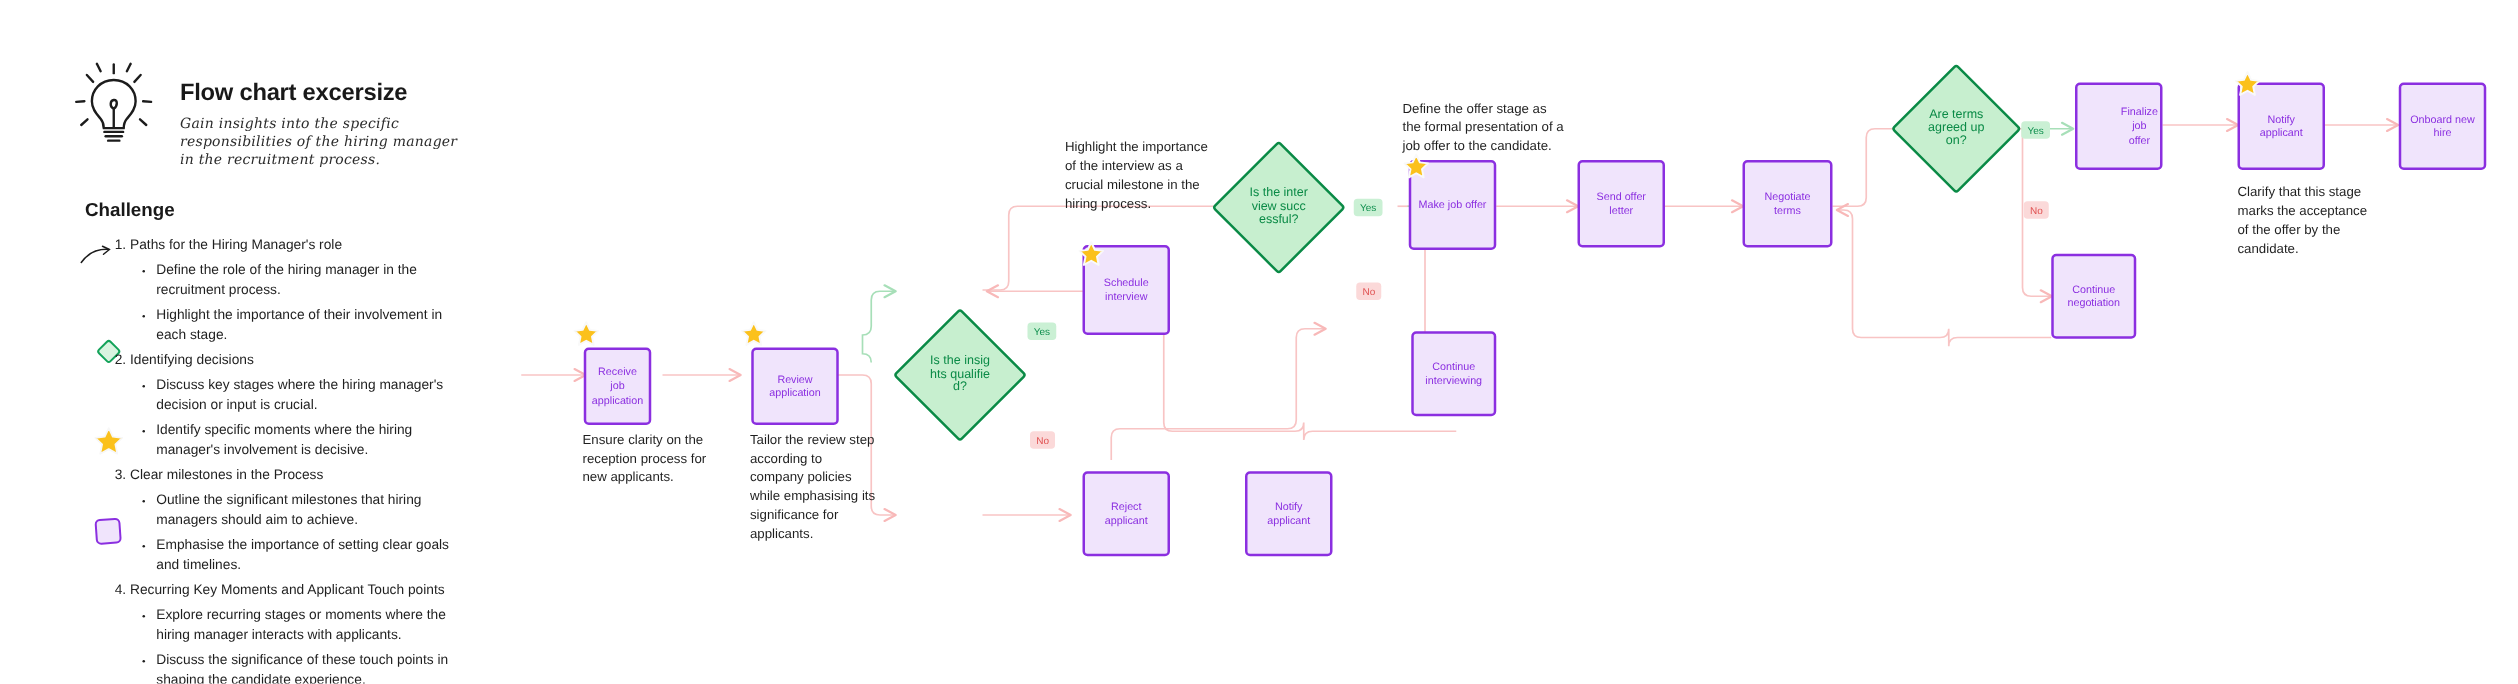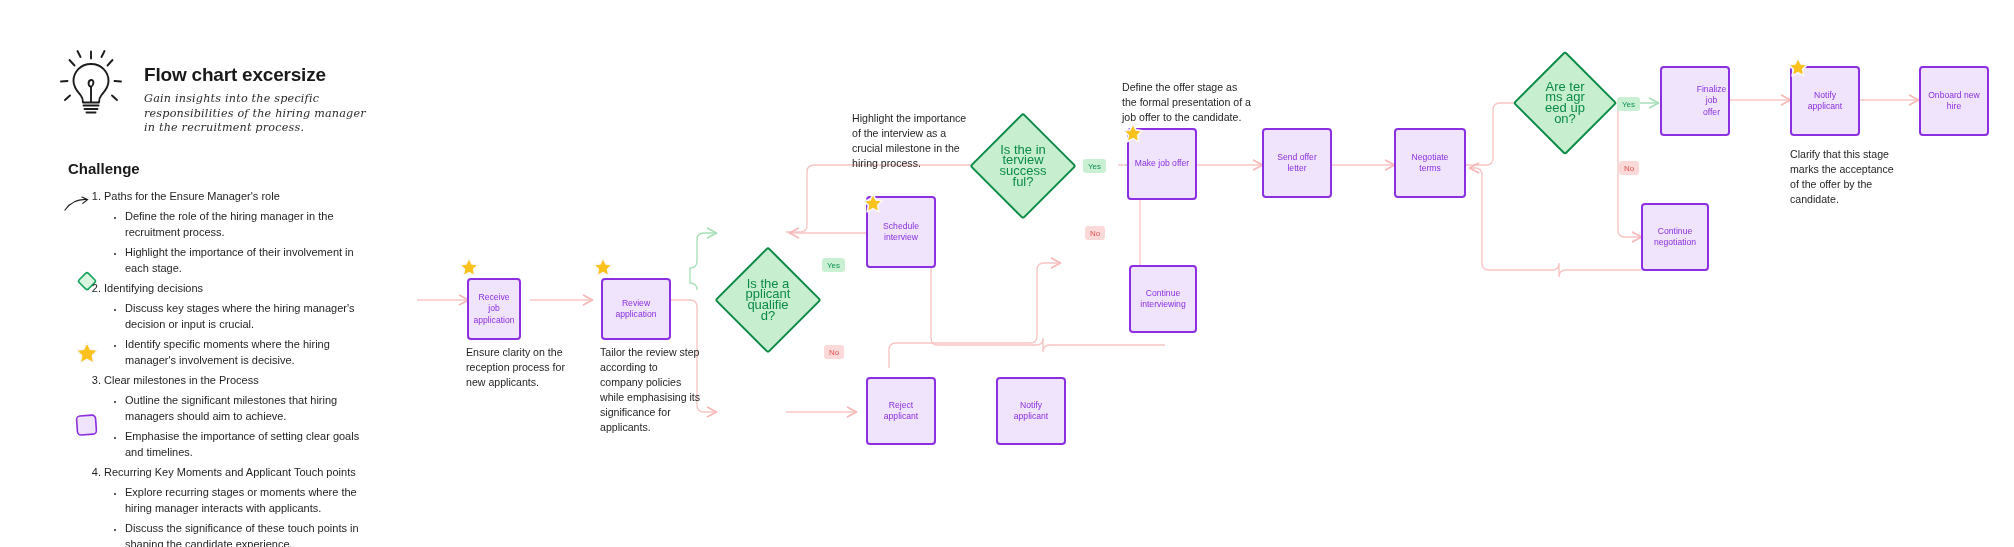--- a/index.html
+++ b/index.html
@@ -85,21 +85,21 @@
     position: absolute; left: 0; top: 0; width: 100%; height: 100%;
     background: #c7efcf;
     border: 2.4px solid #0a8a46;
     transform: rotate(45deg);
     border-radius: 3px;
     box-sizing: border-box;
   }
   .decision-label {
     position: absolute; left: 0; top: 0; width: 100%; height: 100%;
     display: flex; align-items: center; justify-content: center;
-    color: #0a8a46; font-size: 13px; line-height: 10.6px; text-align: center;
+    color: #0a8a46; font-size: 10px; line-height: 10.6px; text-align: center;
     word-break: break-all;
     padding: 0 14px; box-sizing: border-box;
   }
   .edge-label {
     position: absolute;
     font-size: 8px;
     padding: 2.5px 5px;
     border-radius: 3px;
     line-height: 9px;
     white-space: nowrap;
@@ -166,21 +166,21 @@
     </div>
     <div class="gutter-icon" id="gutter-square">
       <svg viewBox="0 0 26 26" width="26" height="26">
         <rect x="3" y="3.5" width="19" height="19" rx="3.5" transform="rotate(-4 13 13)" fill="#f0e4fc" stroke="#8b2fe0" stroke-width="1.6"></rect>
       </svg>
     </div>
 
     <div id="challenge-list">
       <ol class="olist">
         <li>
-          <span>Paths for the Ensure Manager's role</span>
+          <span>Paths for the Hiring Manager's role</span>
           <ul class="ulist">
             <li><span>Define the role of the hiring manager in the recruitment process.</span></li>
             <li><span>Highlight the importance of their involvement in each stage.</span></li>
           </ul>
         </li>
         <li>
           <span>Identifying decisions</span>
           <ul class="ulist">
             <li><span>Discuss key stages where the hiring manager's decision or input is crucial.</span></li>
             <li><span>Identify specific moments where the hiring manager's involvement is decisive.</span></li>
@@ -277,21 +277,21 @@
       <span>Review application</span>
     </div>
     <div class="star-badge" style="left:592px; top:256px;">
       <svg viewBox="0 0 22 22" width="22" height="22">
         <path d="M11 1.8 L13.9 7.9 L20.4 8.7 L15.6 13.3 L16.9 19.9 L11 16.6 L5.1 19.9 L6.4 13.3 L1.6 8.7 L8.1 7.9 Z" fill="#fbc11c" stroke="#f9f9f9" stroke-width="1.6" stroke-linejoin="round"></path>
       </svg>
     </div>
 
     <div class="decision-wrap" style="left:730px; top:262px; width:76px; height:76px;">
       <div class="decision-shape"></div>
-      <div class="decision-label">Is the applicant qualified?</div>
+      <div class="decision-label">Is the insights qualified?</div>
     </div>
 
     <div class="node process" style="left:866px; top:196px; width:70px; height:72px;">
       <span>Schedule interview</span>
     </div>
     <div class="star-badge" style="left:862px; top:192px;">
       <svg viewBox="0 0 22 22" width="22" height="22">
         <path d="M11 1.8 L13.9 7.9 L20.4 8.7 L15.6 13.3 L16.9 19.9 L11 16.6 L5.1 19.9 L6.4 13.3 L1.6 8.7 L8.1 7.9 Z" fill="#fbc11c" stroke="#f9f9f9" stroke-width="1.6" stroke-linejoin="round"></path>
       </svg>
     </div>

